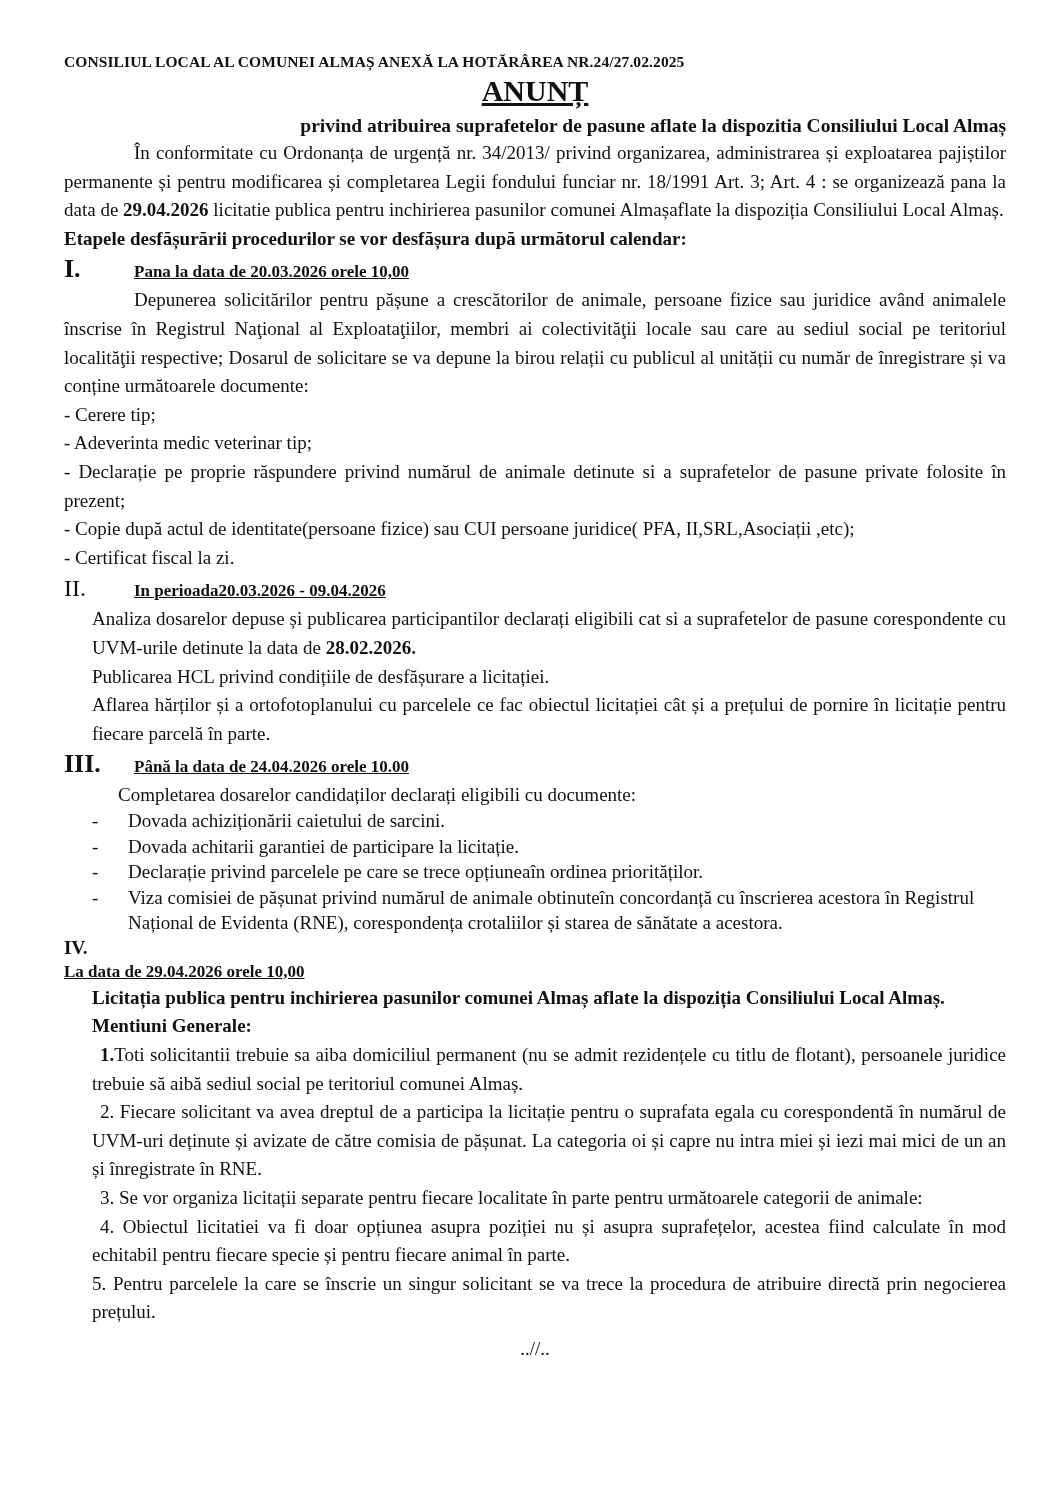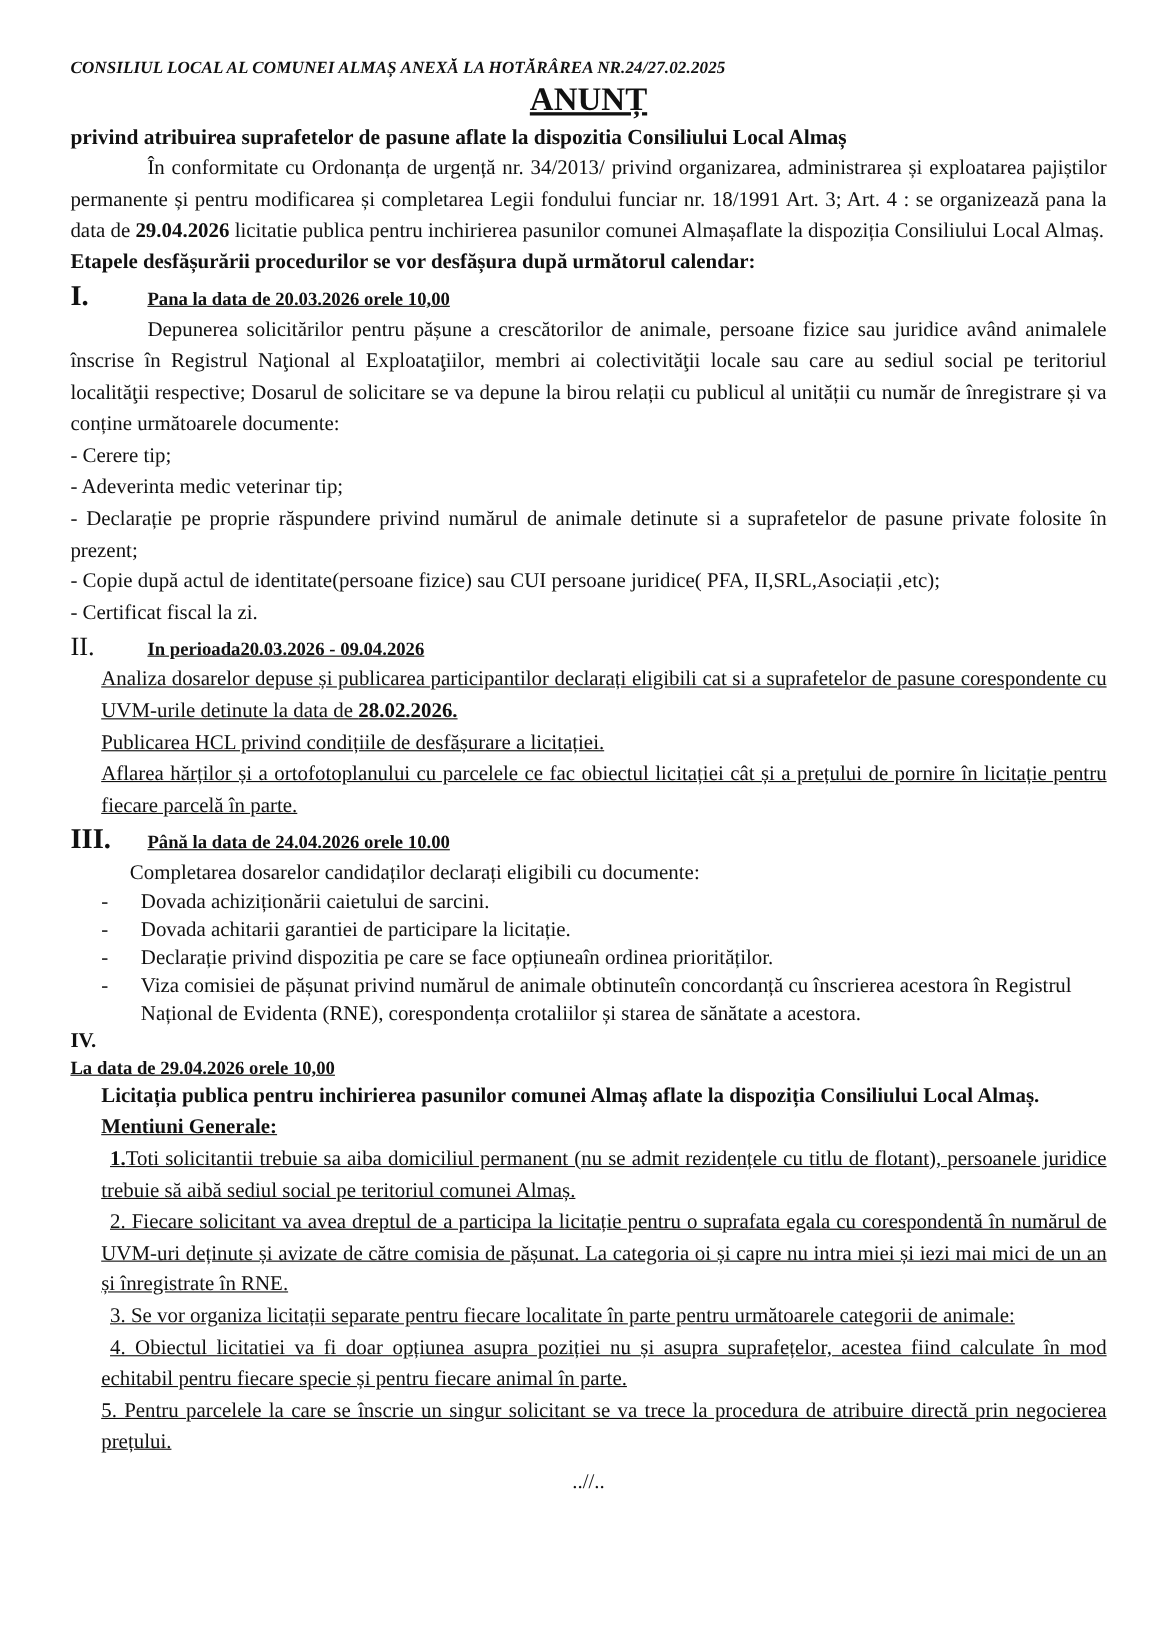--- a/index.html
+++ b/index.html
@@ -2,35 +2,35 @@
 <html><head>
 <meta charset="utf-8">
 <style>
   html, body { margin: 0; padding: 0; background: #ffffff; }
   body {
     width: 1050px; height: 1492px; position: relative; overflow: hidden;
     font-family: "Liberation Serif", "DejaVu Serif", serif;
     color: #111111; font-size: 19px;
   }
   .page { position: absolute; left: 64px; top: 50px; width: 942px; }
-  .hdr { font-style: italic; font-weight: bold; font-size: 15.5px; letter-spacing: 0.1px; margin: 3px 0 0 0; }
+  .hdr { font-weight: bold; font-size: 15.5px; letter-spacing: 0.1px; margin: 3px 0 0 0; }
   .title { text-align: center; font-weight: bold; font-size: 30px; margin: 4px 0 0 0; line-height: 32px; text-decoration: underline; }
-  .subtitle { text-align: left; font-weight: bold; font-size: 19.5px; margin: 6px 0 0 0; line-height: 26px; }
+  .subtitle { text-align: right; font-weight: bold; font-size: 19.5px; margin: 6px 0 0 0; line-height: 26px; }
   p { margin: 0; line-height: 28.6px; text-align: justify; }
   .indent1 { text-indent: 70px; }
   .b { font-weight: bold; }
   .sec { display: flex; align-items: baseline; margin-top: 2px; line-height: 28px; }
   .sec-num { font-weight: bold; font-size: 26px; width: 70px; }
   .sec-num.light { font-weight: normal; font-size: 24px; }
   .sec-title { font-weight: bold; text-decoration: underline; font-size: 17px; }
   .sec4 { display: flex; align-items: baseline; line-height: 24px; flex-direction: column; }
   .sec4 .sec-num { font-size: 19px; width: 66px; }
   .list-dash p { line-height: 28.6px; }
   .pad28 { padding-left: 28px; }
-  .pad28 p { text-align: justify; text-decoration: underline; }
+  .pad28 p { text-align: justify; }
   .blist { padding-left: 28px; }
   .bitem { display: flex; line-height: 25.5px; }
   .bitem .d { width: 36px; flex: none; }
   .bitem .t { flex: 1; text-align: left; }
   .heading-b { font-weight: normal; line-height: 27px; margin-left: 26px; }
   .mention p { line-height: 28.6px; }
   .footer { text-align: center; margin-top: 10px; line-height: 24px; }
 </style>
 </head>
 <body>
@@ -79,21 +79,21 @@
     <div class="bitem">
       <span class="d">-</span>
       <span class="t">Dovada achiziționării caietului de sarcini.</span>
     </div>
     <div class="bitem">
       <span class="d">-</span>
       <span class="t">Dovada achitarii garantiei de participare la licitație.</span>
     </div>
     <div class="bitem">
       <span class="d">-</span>
-      <span class="t">Declarație privind dispozitia pe care se face opțiuneaîn ordinea priorităților.</span>
+      <span class="t">Declarație privind parcelele pe care se trece opțiuneaîn ordinea priorităților.</span>
     </div>
     <div class="bitem">
       <span class="d">-</span>
       <span class="t">Viza comisiei de pășunat privind numărul de animale obtinuteîn concordanță cu înscrierea acestora în Registrul Național de Evidenta  (RNE), corespondența crotaliilor și starea de sănătate a acestora.</span>
     </div>
   </div>
 
   <div class="sec4">
     <span class="sec-num">IV.</span>
     <span class="sec-title">La data de 29.04.2026 orele 10,00</span>

